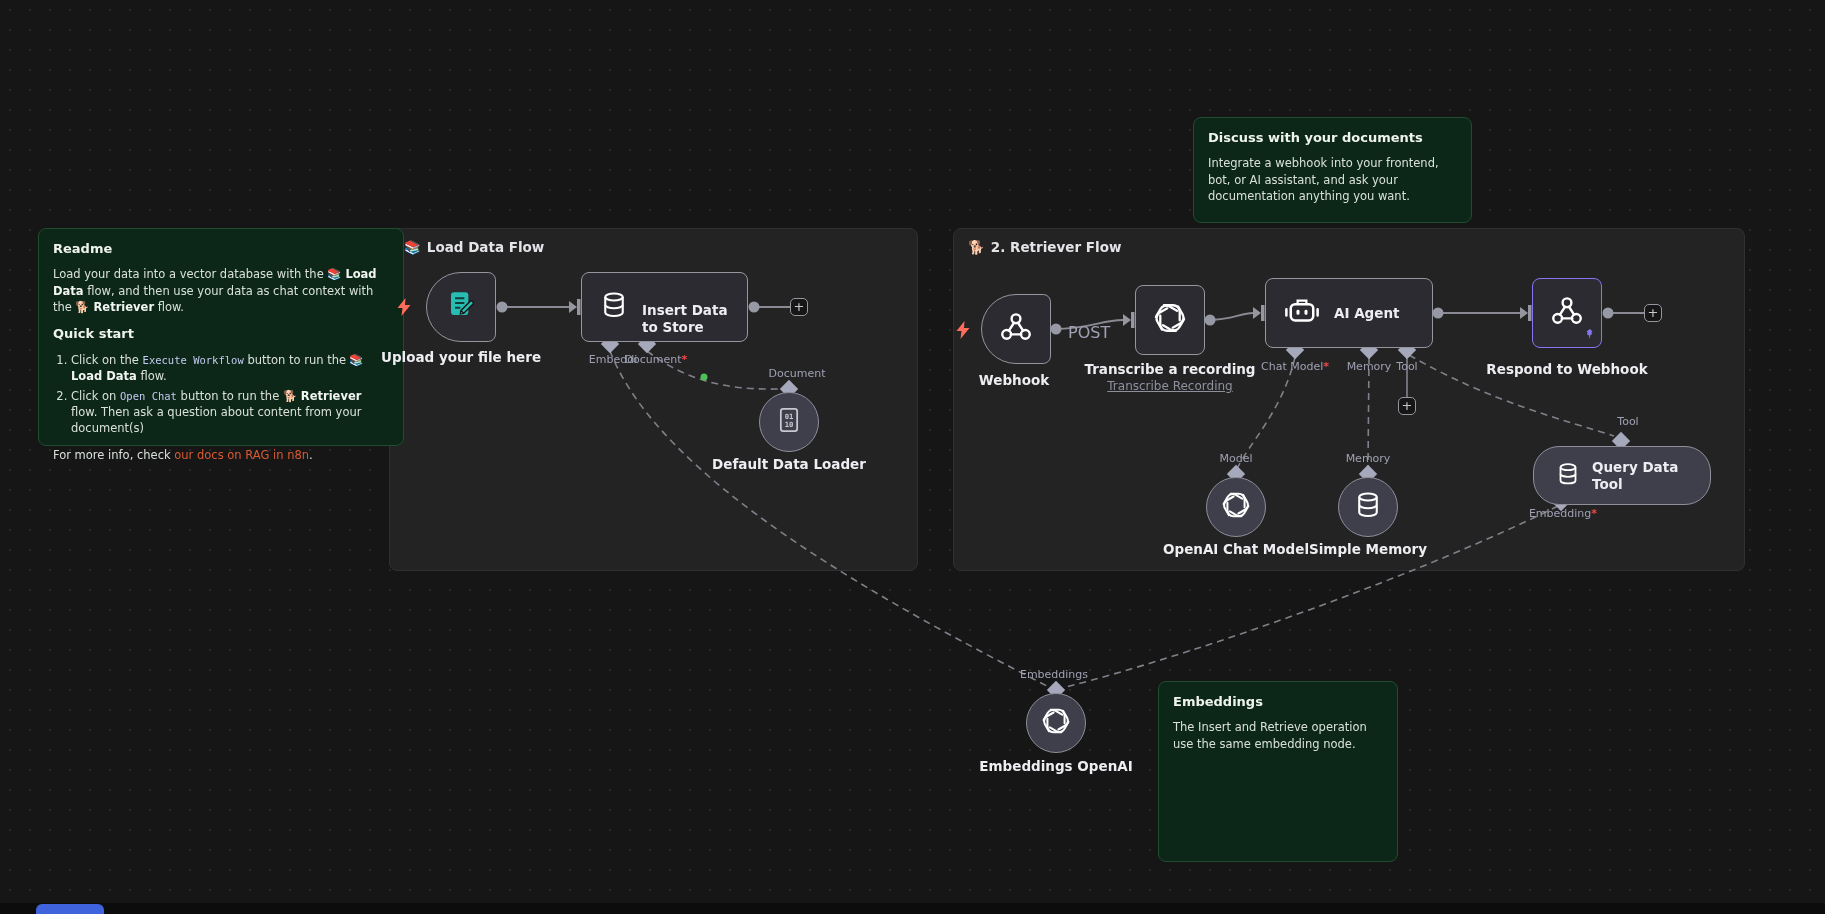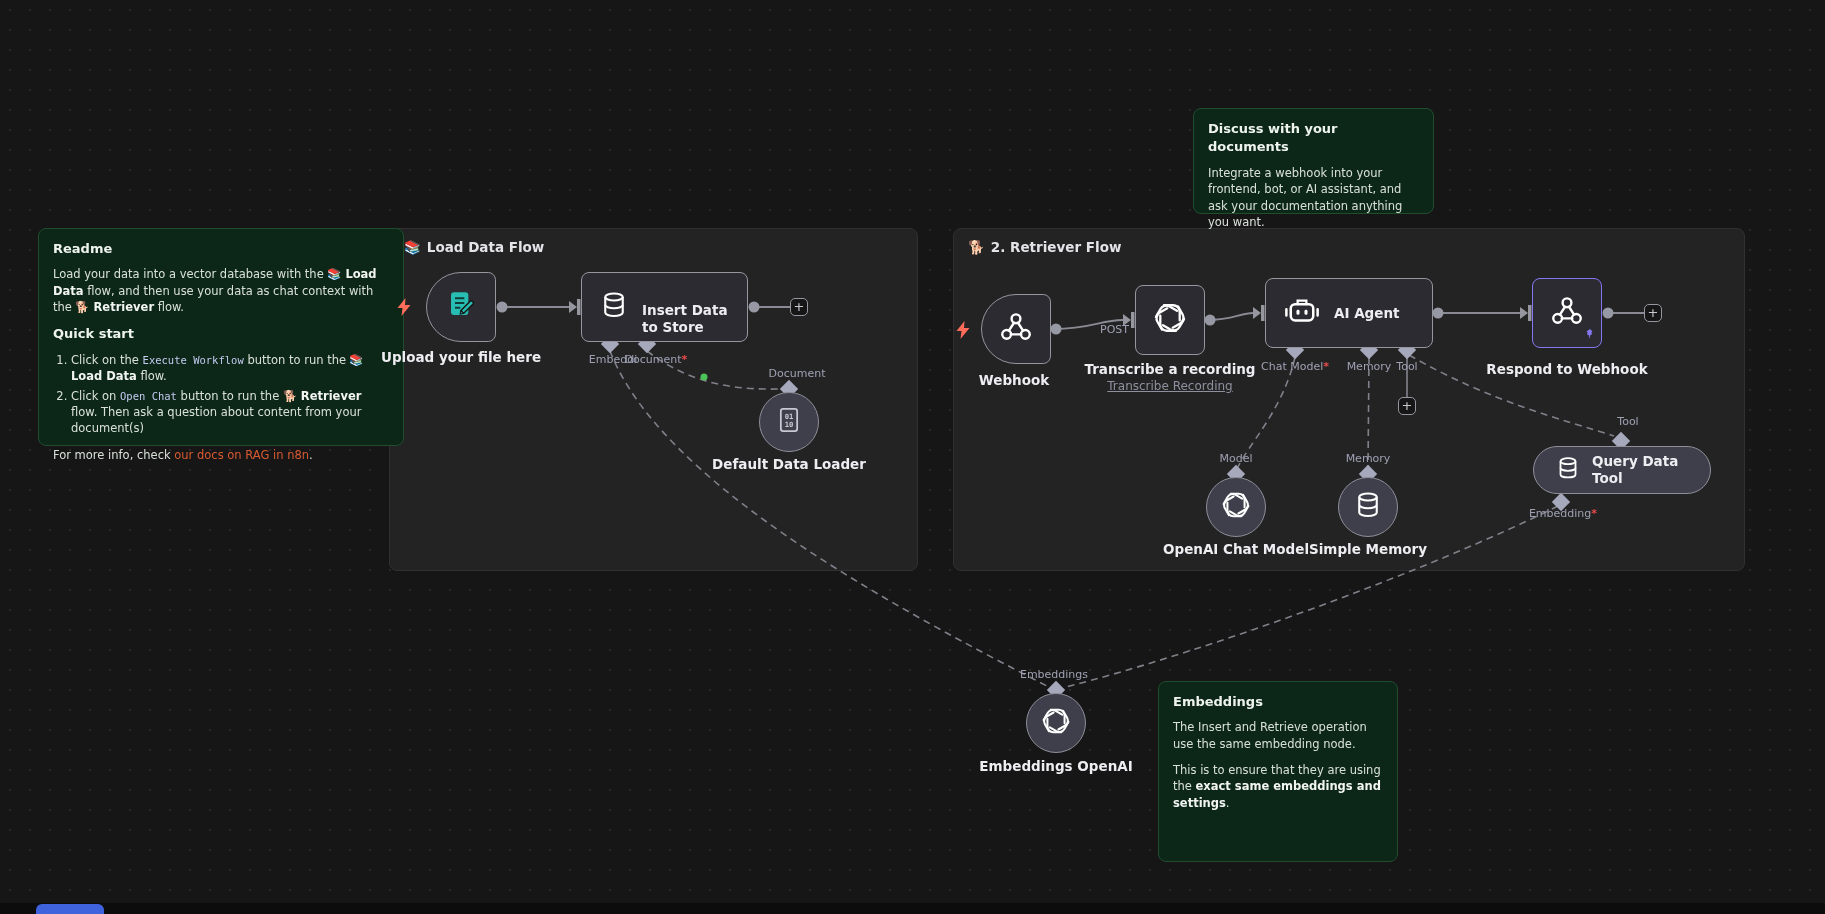--- a/index.html
+++ b/index.html
@@ -60,21 +60,21 @@
     position:absolute;transform:translateX(-50%);white-space:nowrap;
     font-size:11px;color:#9fa1b3;
   }
   .req{color:#ea4b4b;font-weight:700;}
   .plus-btn{
     position:absolute;width:18px;height:18px;border:1.5px solid #96969f;border-radius:5px;
     background:#161616;color:#c7c7cd;font-size:13px;line-height:16px;text-align:center;
     box-sizing:border-box;cursor:pointer;
   }
   .bolt{position:absolute;width:16px;height:18px;}
-  .post-label{position:absolute;font-size:11px;color:#9fa1b3;margin-left:32px;}
+  .post-label{position:absolute;font-size:16px;color:#9fa1b3;}
   svg.edges{position:absolute;left:0;top:0;pointer-events:none;}
   .bottom-strip{position:absolute;left:0;bottom:0;width:1825px;height:11px;background:#0c0c0c;}
   .chat-partial{position:absolute;left:36px;bottom:0;width:68px;height:10px;border-radius:6px 6px 0 0;background:#3e63dd;}
 </style>
 </head>
 <body>
 
 <div class="group" style="left:389px;top:228px;width:527px;height:341px;">
   <div class="group-header">
     <span>📚</span>
@@ -147,29 +147,28 @@
   <h3>Readme</h3>
   <p><span>Load your data into a vector database with the 📚 </span><span class="rt-b">Load Data</span><span> flow, and then use your data as chat context with the 🐕 </span><span class="rt-b">Retriever</span><span> flow.</span></p>
   <h3>Quick start</h3>
   <ol>
     <li><span>Click on the </span><span class="rt-c">Execute Workflow</span><span> button to run the 📚 </span><span class="rt-b">Load Data</span><span> flow.</span></li>
     <li><span>Click on </span><span class="rt-c">Open Chat</span><span> button to run the 🐕 </span><span class="rt-b">Retriever</span><span> flow. Then ask a question about content from your document(s)</span></li>
   </ol>
   <p style="margin-bottom:0;"><span>For more info, check </span><span class="rt-l">our docs on RAG in n8n</span><span>.</span></p>
 </div>
 
-<div class="sticky" style="left:1193px;top:108px;width:241px;height:106px;">
+<div class="sticky" style="left:1193px;top:117px;width:279px;height:106px;">
   <h3>Discuss with your documents</h3>
   <p style="margin-bottom:0;">Integrate a webhook into your frontend, bot, or AI assistant, and ask your documentation anything you want.</p>
 </div>
 
 <div class="sticky" style="left:1158px;top:681px;width:240px;height:181px;">
   <h3>Embeddings</h3>
   <p>The Insert and Retrieve operation use the same embedding node.</p>
-  <p><span>This is to ensure that they are using the </span><span class="rt-b">exact same embeddings and settings</span><span>.</span></p>
 </div>
 
 <div class="bolt" style="left:396px;top:298px;">
   <svg width="16" height="18" viewBox="0 0 16 18">
       <path d="M9.5 0 L1.5 10 h5 L5.5 18 L14.5 7 h-5.5 z" fill="#ff6d5a"></path>
     </svg>
 </div>
 
 <div class="node trigger" style="left:426px;top:272px;width:70px;height:70px;">
   <span>
@@ -328,21 +327,21 @@
     <svg width="28" height="28" viewBox="0 0 24 24" fill="none" stroke="#fff" stroke-width="1.8">
       <ellipse cx="12" cy="5.2" rx="7.5" ry="3"></ellipse>
       <path d="M4.5 5.2 v6.6 c0 1.7 3.4 3 7.5 3 s7.5 -1.3 7.5 -3 v-6.6"></path>
       <path d="M4.5 11.8 v6.6 c0 1.7 3.4 3 7.5 3 s7.5 -1.3 7.5 -3 v-6.6"></path>
     </svg>
   </span>
 </div>
 <div class="conn-label" style="left:1368px;top:452px;">Memory</div>
 <div class="node-label" style="left:1368px;top:541px;">Simple Memory</div>
 
-<div class="pill" style="left:1533px;top:446px;width:178px;height:48px;">
+<div class="pill" style="left:1533px;top:446px;width:178px;height:59px;">
   <span>
     <svg width="24" height="24" viewBox="0 0 24 24" fill="none" stroke="#fff" stroke-width="1.8">
       <ellipse cx="12" cy="5.2" rx="7.5" ry="3"></ellipse>
       <path d="M4.5 5.2 v6.6 c0 1.7 3.4 3 7.5 3 s7.5 -1.3 7.5 -3 v-6.6"></path>
       <path d="M4.5 11.8 v6.6 c0 1.7 3.4 3 7.5 3 s7.5 -1.3 7.5 -3 v-6.6"></path>
     </svg>
   </span>
   <span class="node-title">Query Data Tool</span>
 </div>
 <div class="conn-label" style="left:1628px;top:415px;">Tool</div>

